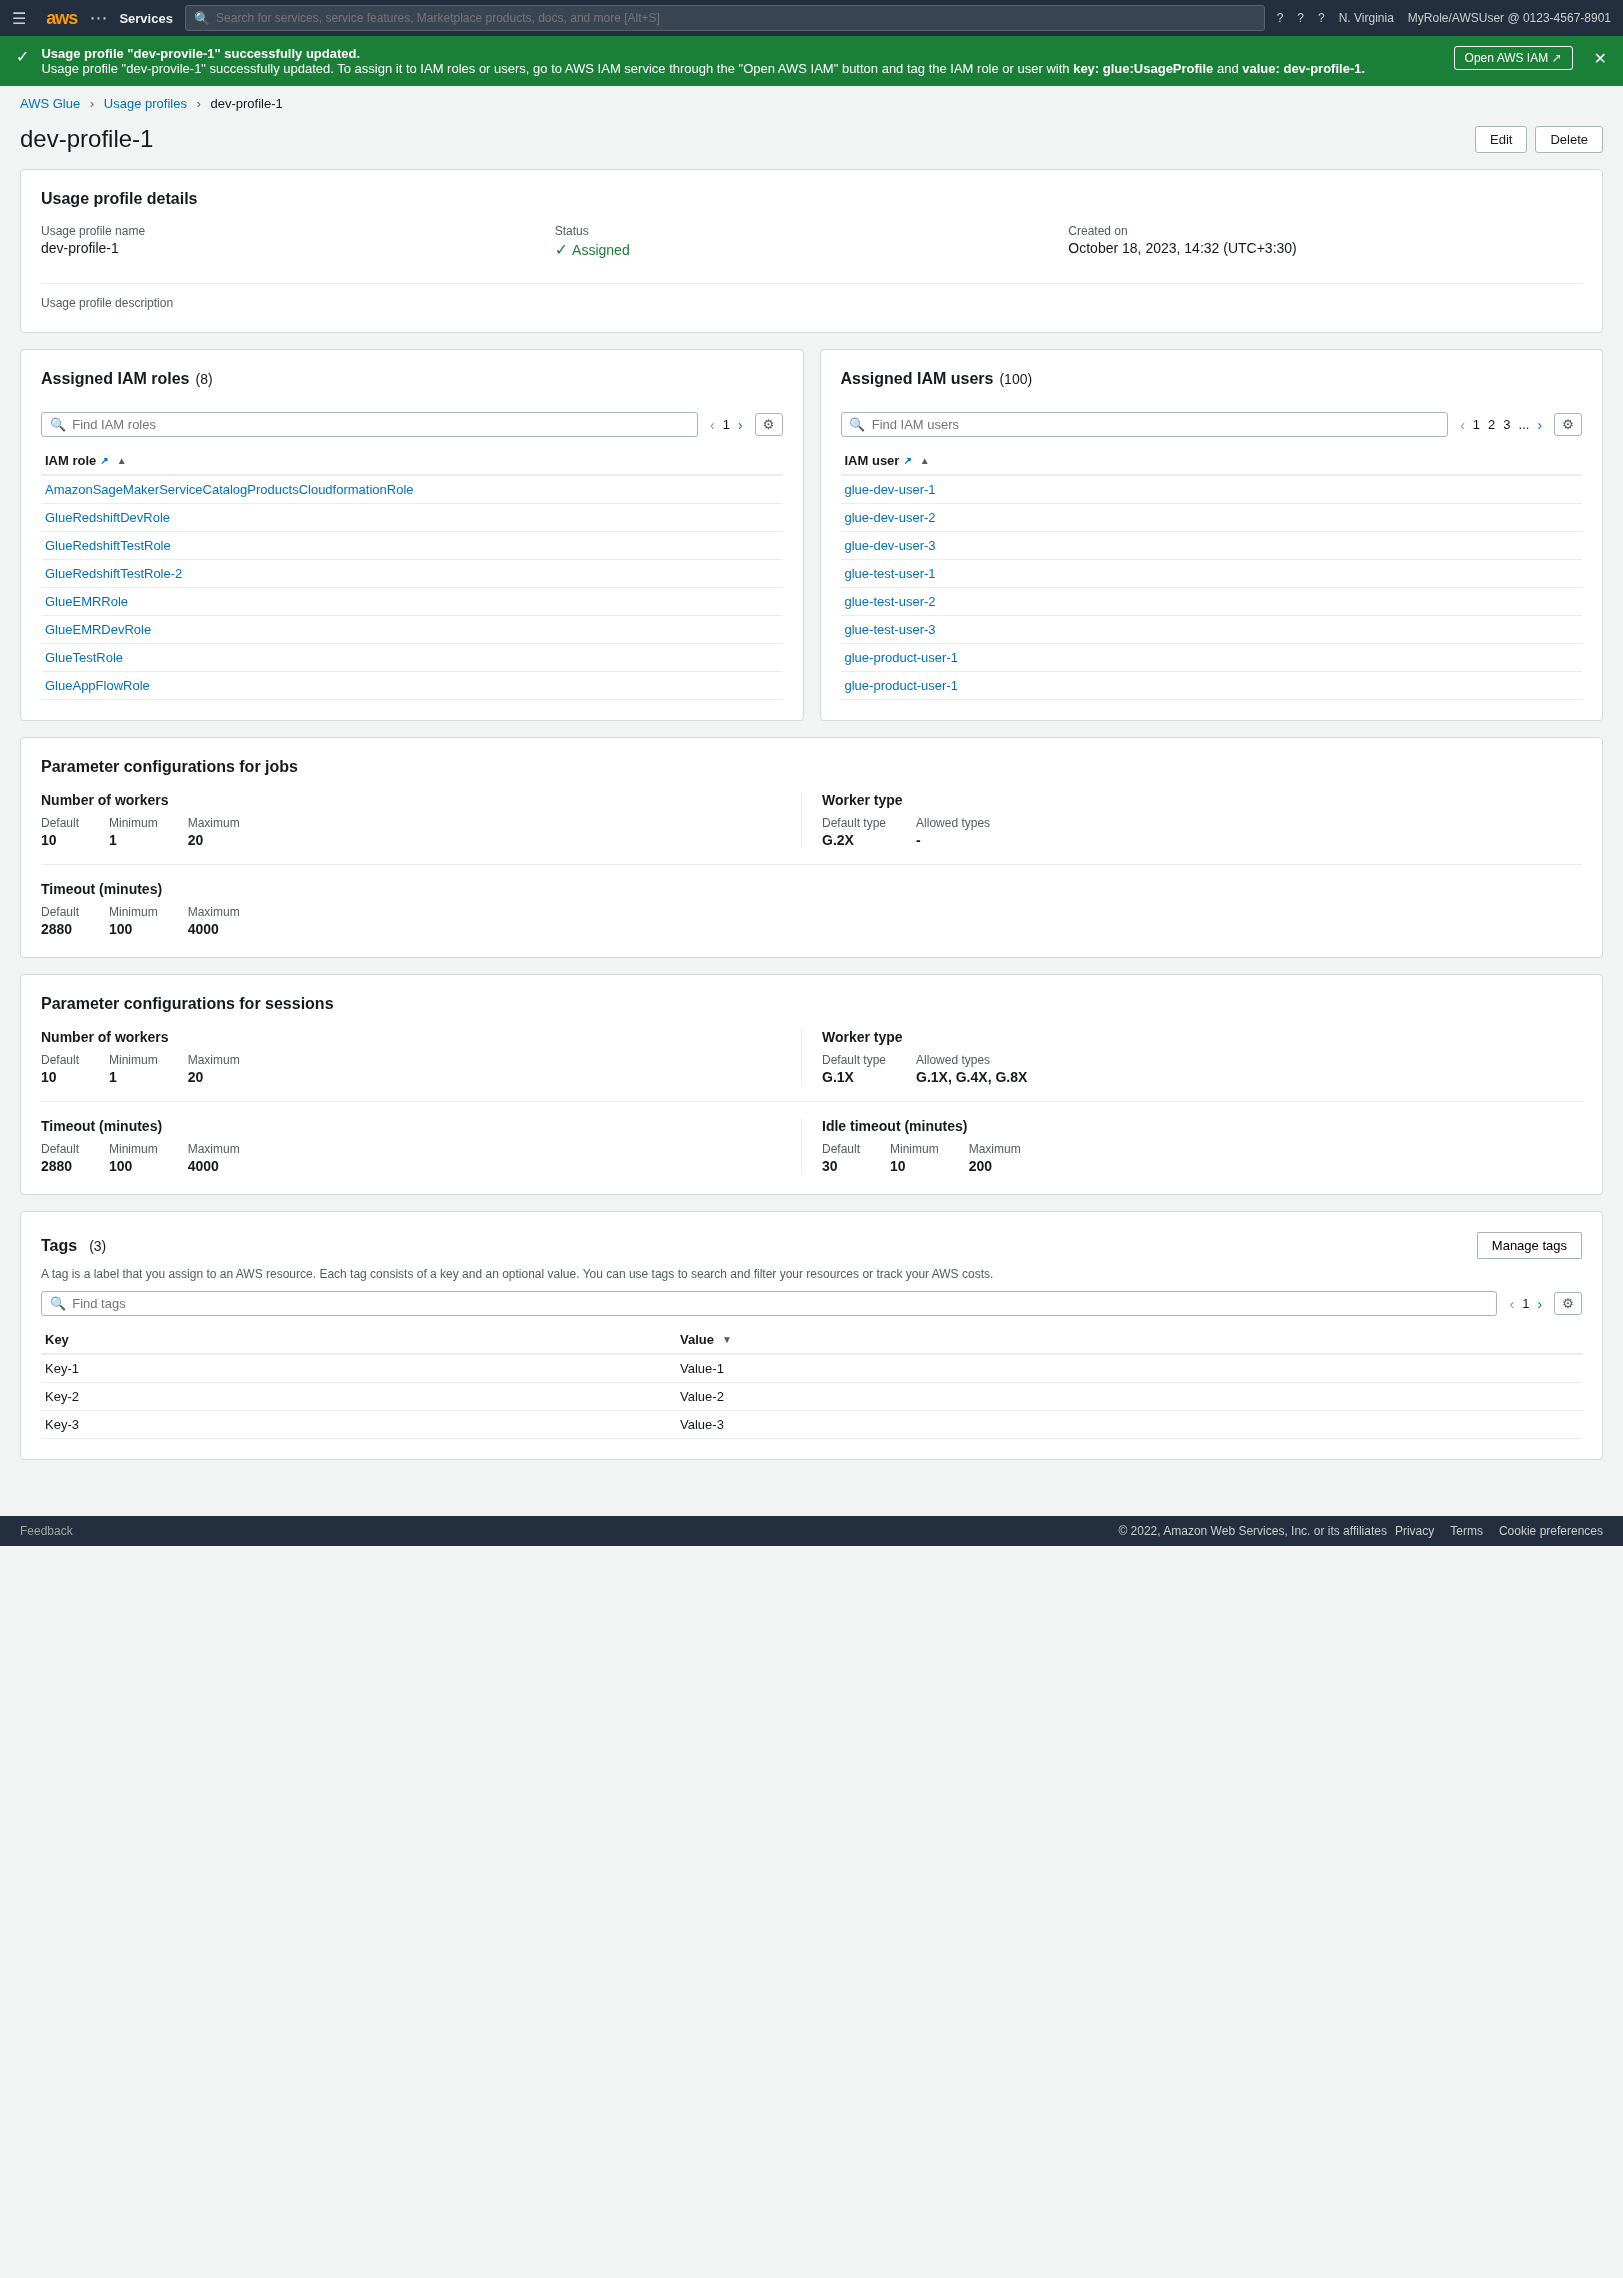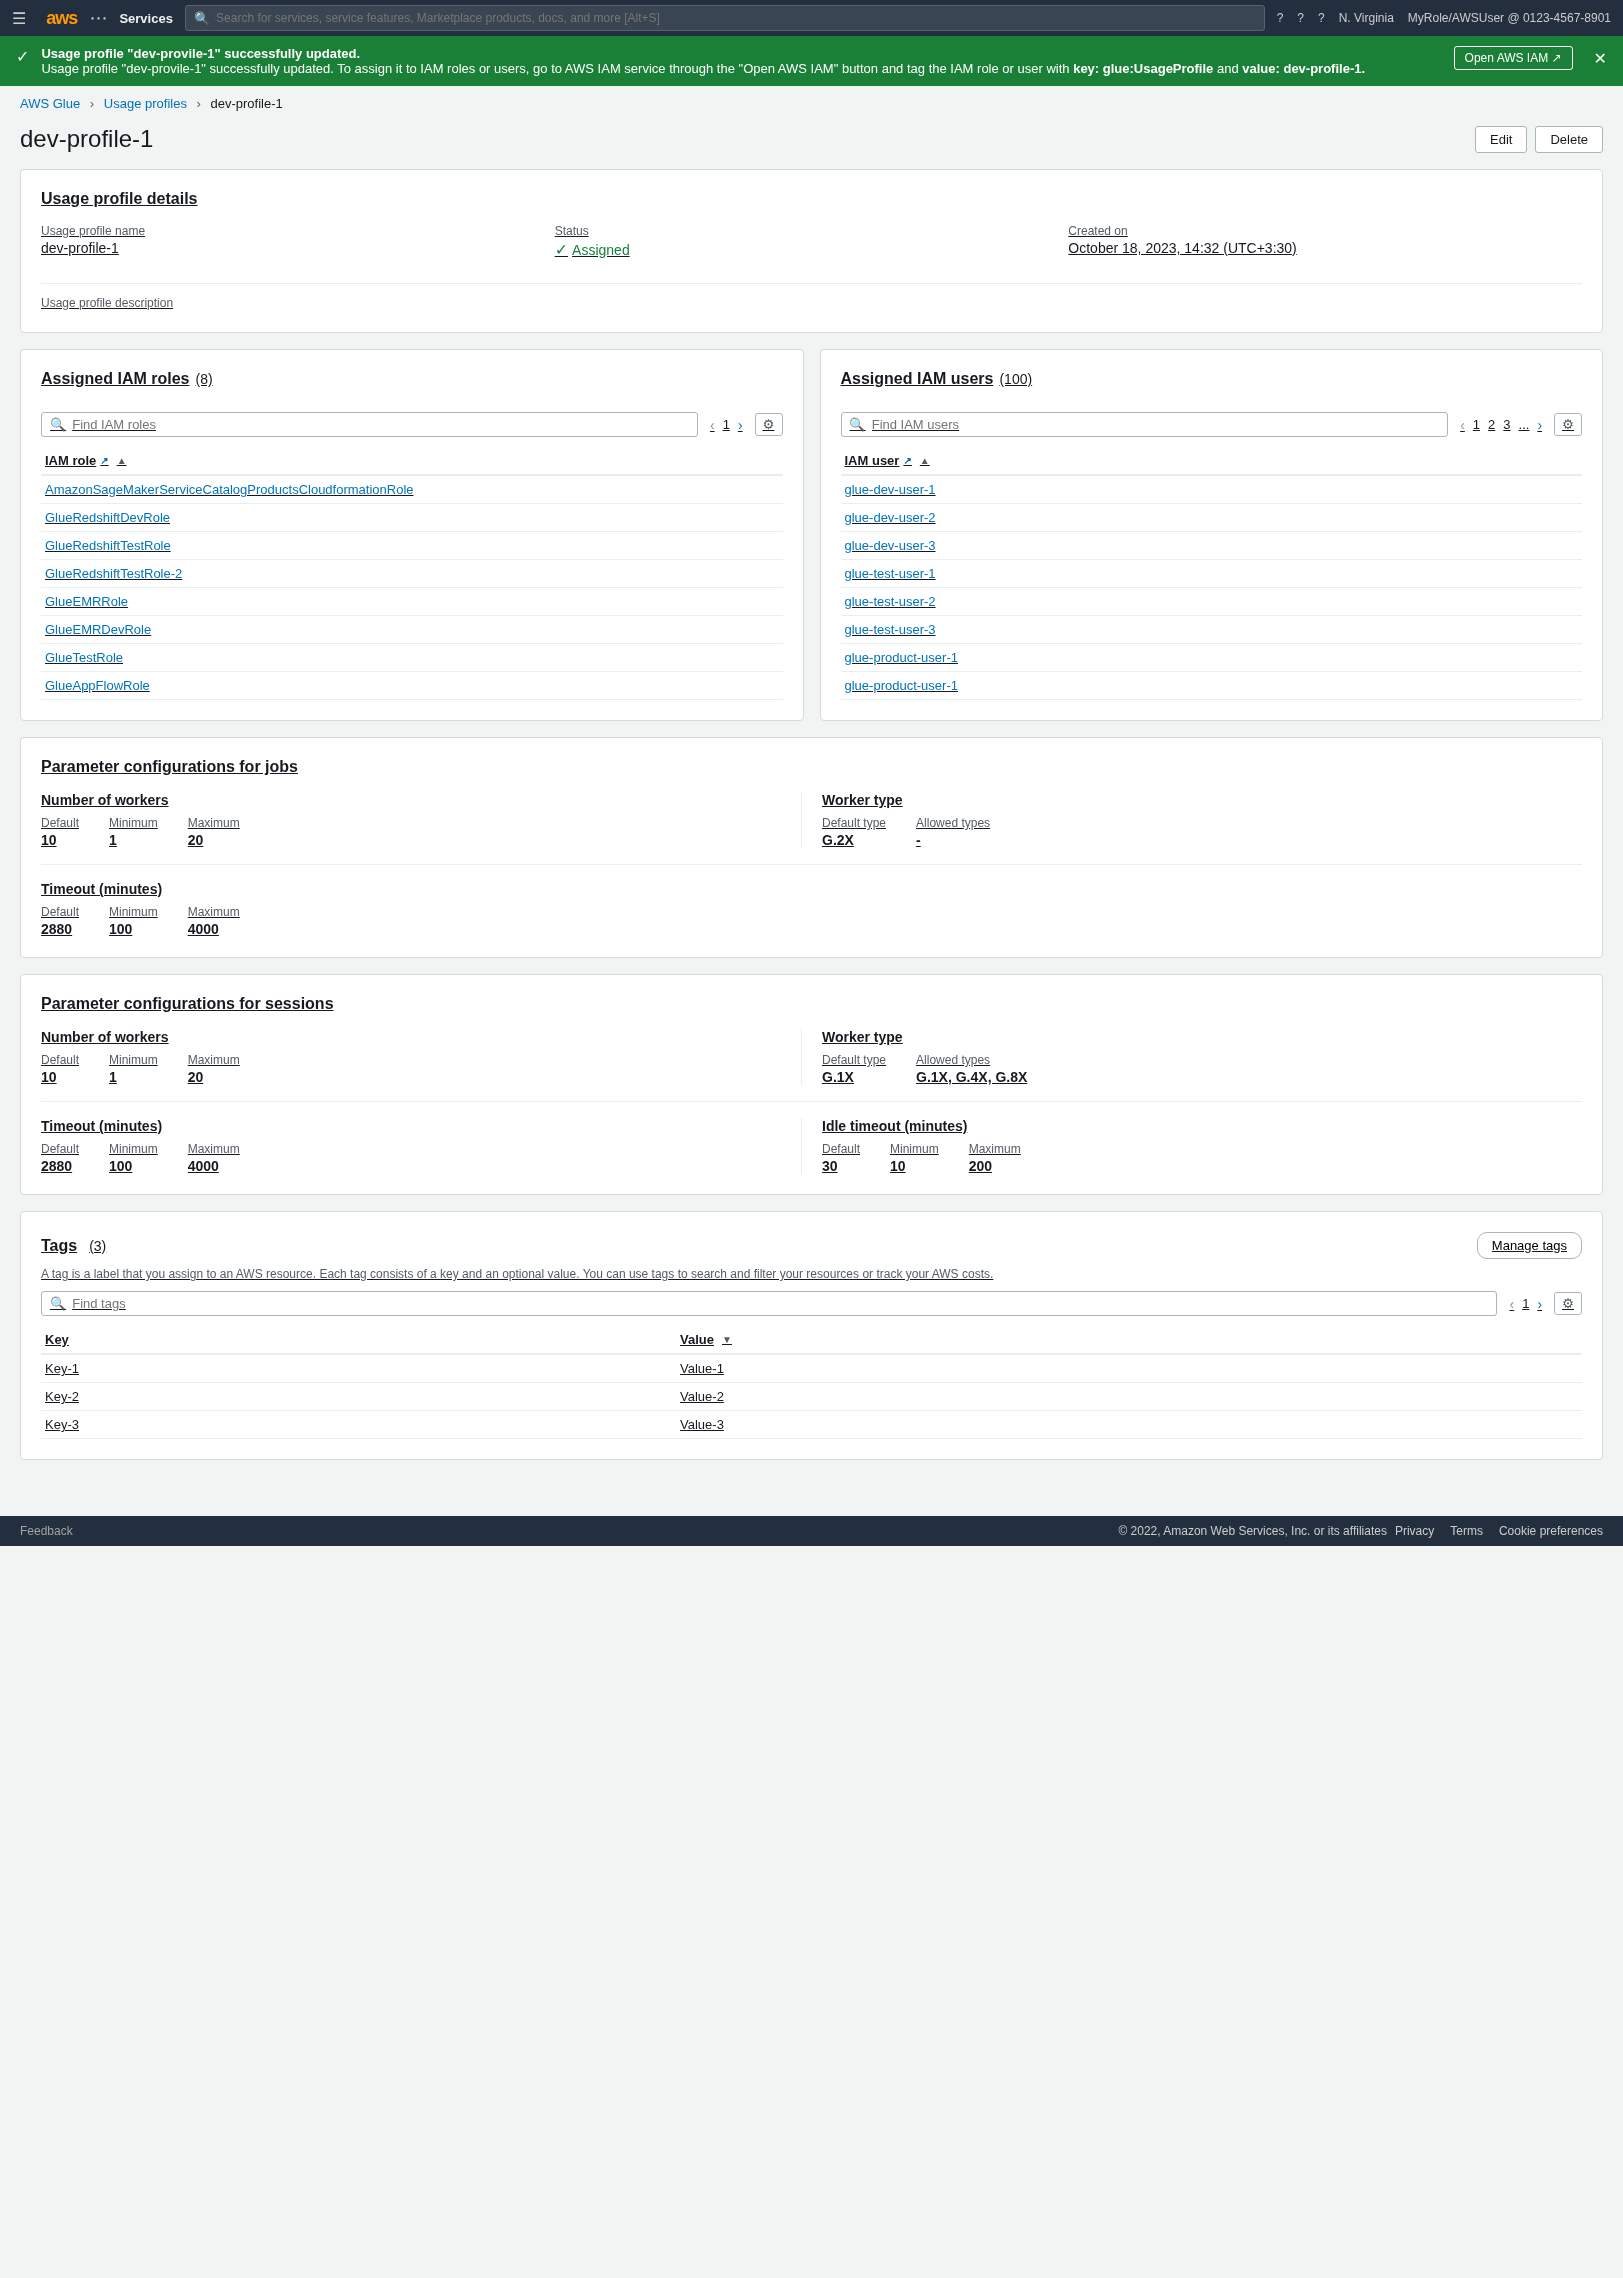--- a/index.html
+++ b/index.html
@@ -93,21 +93,21 @@
       background: white;
       border: 1px solid #aab7b8;
       padding: 5px 14px;
       border-radius: 3px;
       cursor: pointer;
       font-size: 13px;
       color: #16191f;
     }
 
     
-    .main-content { padding: 0 20px 40px 20px; text-decoration: underline; }
+    .main-content { padding: 0 20px 40px 20px; }
 
     
     .card {
       background: white;
       border: 1px solid #d5dbdb;
       border-radius: 4px;
       margin-bottom: 16px;
       padding: 20px;
     }
     .card-title { font-size: 16px; font-weight: 700; margin-bottom: 16px; }
@@ -199,21 +199,21 @@
     .sub-value { font-size: 14px; font-weight: 600; }
 
     
     .tags-header { display: flex; align-items: center; justify-content: space-between; margin-bottom: 8px; }
     .tags-section-title { font-size: 16px; font-weight: 700; }
     .tags-desc { font-size: 12px; color: #545b64; margin-bottom: 10px; }
     .btn-manage-tags {
       background: white;
       border: 1px solid #aab7b8;
       padding: 5px 14px;
-      border-radius: 10px;
+      border-radius: 1px;
       cursor: pointer;
       font-size: 13px;
     }
 
     
     .footer {
       background: #232f3e;
       color: #ccc;
       font-size: 12px;
       padding: 8px 20px;

